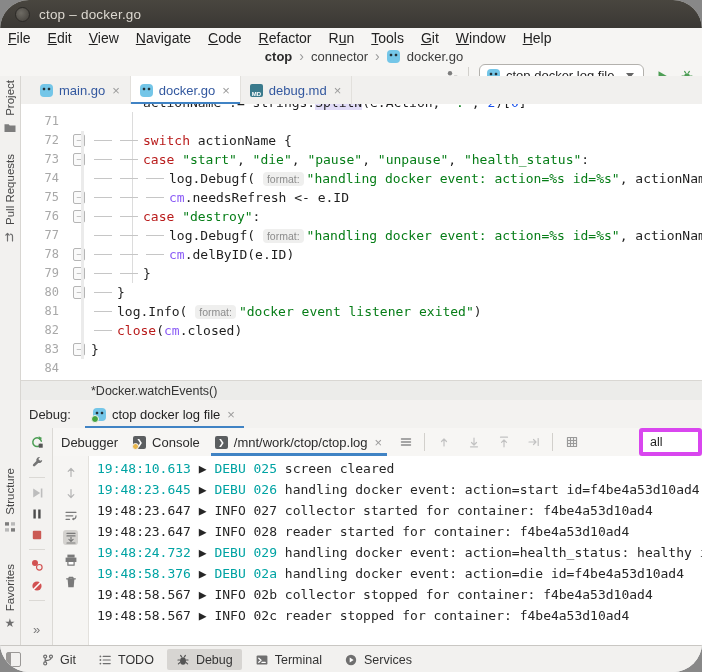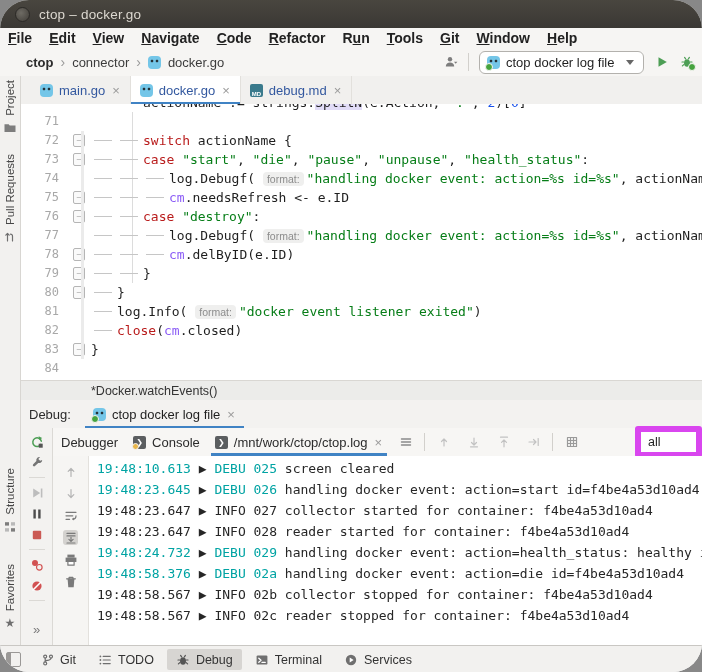--- a/index.html
+++ b/index.html
@@ -9,25 +9,25 @@
   .abs{position:absolute;}
   
   .titlebar{left:0;top:0;width:702px;height:28px;background:linear-gradient(#49463f,#3a3834);
             display:flex;align-items:center;color:#dcd8d0;font-size:13.5px;}
   .win-circle{width:13px;height:13px;border-radius:50%;margin-left:15px;
               background:radial-gradient(circle at 5px 5px,#6e6b64,#403d38);border:1px solid #2c2a27;}
   .win-title{margin-left:9px;letter-spacing:.2px;}
   
   .menubar{left:0;top:28px;width:702px;height:20px;background:#f6f5f3;display:flex;
            align-items:center;padding-left:8px;gap:17px;font-size:14px;color:#222;}
-  .menu-item{white-space:nowrap;cursor:default;font-weight:bold;}
+  .menu-item{white-space:nowrap;cursor:default;}
   .mn{text-decoration:underline;}
   
   .toolbar{left:0;top:48px;width:702px;height:28px;background:#f6f5f3;border-bottom:1px solid #d6d4d0;
-           display:flex;align-items:center;}
+           display:flex;align-items:center;flex-direction:column;}
   .crumbs{display:flex;align-items:center;margin-left:26px;gap:7px;color:#3c3c3c;}
   .crumb-sep{color:#9a9a9a;font-size:14px;}
   .crumb-first{font-weight:bold;color:#2b2b2b;}
   .tb-right{margin-left:auto;display:flex;align-items:center;gap:10px;margin-right:8px;}
   .vsep{width:1px;height:18px;background:#d2d0cc;}
   .run-combo{display:flex;align-items:center;gap:6px;background:#fff;border:1px solid #b3b1ad;
              border-radius:6px;height:21px;padding:0 8px 0 7px;min-width:148px;}
   .caret-down{width:0;height:0;border-left:4px solid transparent;border-right:4px solid transparent;
               border-top:5px solid #666;margin-left:6px;}
   
@@ -87,21 +87,21 @@
   .dbg-session{display:flex;align-items:center;gap:6px;height:100%;padding:0 8px;position:relative;}
   .dbg-session::after{content:"";position:absolute;left:0;right:0;bottom:-1px;height:3px;background:#4083c4;}
   
   .dbg-body{left:21px;top:428px;width:681px;height:217px;display:flex;}
   .dbg-col1{width:31px;background:#f3f2f0;border-right:1px solid #dbd9d5;display:flex;flex-direction:column;
             align-items:center;padding-top:6px;gap:6px;flex:none;}
   .dbg-main{flex:1;display:flex;flex-direction:column;min-width:0;}
   .dbg-tabs{height:28px;display:flex;align-items:center;gap:15px;padding-left:8px;background:#f7f6f4;flex:none;}
   .dtab{display:flex;align-items:center;gap:6px;height:100%;position:relative;color:#2b2b2b;}
   .dtab.active::after{content:"";position:absolute;left:-4px;right:-4px;bottom:0;height:3px;background:#4083c4;}
-  .all-combo{margin-left:auto;width:48px;height:20px;background:#fff;border:6px solid #d946ef;
+  .all-combo{margin-left:auto;width:48px;height:20px;background:#fff;border:4px solid #d946ef;
              border-radius:3px;display:flex;align-items:center;padding-left:7px;font-size:12.5px;}
   .dbg-lower{flex:1;display:flex;min-width:0;}
   .dbg-col2{width:35px;background:#f6f5f3;border-right:1px solid #e3e1dd;display:flex;flex-direction:column;
             align-items:center;padding-top:8px;gap:7px;flex:none;}
   .sel-ic{background:#d4d2cf;border-radius:3px;}
   .console{flex:1;background:#fff;overflow:hidden;font-family:"DejaVu Sans Mono",monospace;
            font-size:13px;padding-top:2px;min-width:0;}
   .c-line{height:21px;line-height:21px;white-space:pre;padding-left:8px;overflow:hidden;color:#262626;}
   .lv-DEBU{color:#00a3a3;}
   .hsep{width:16px;height:1px;background:#dbd9d5;margin:1px 0;}

